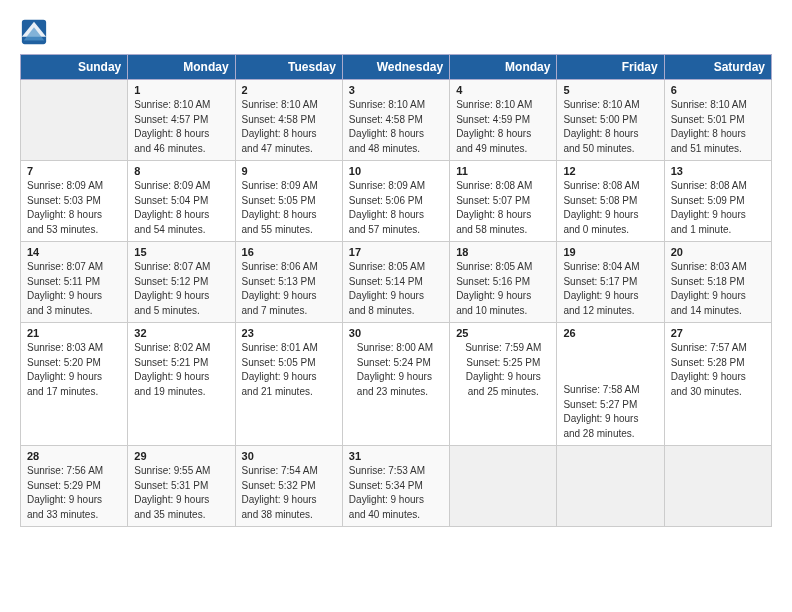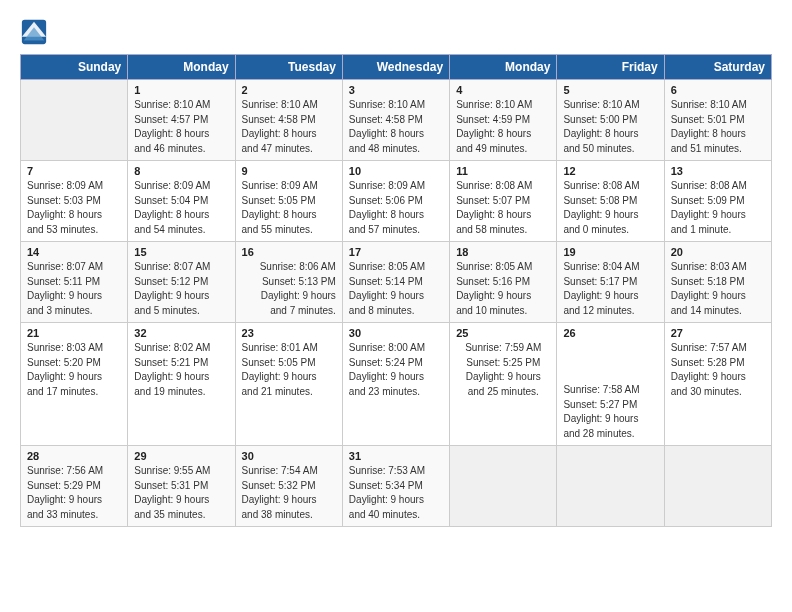--- a/index.html
+++ b/index.html
@@ -242,21 +242,21 @@
           </td>
           <td>
             <span class="day-num">15</span>
             <div class="day-info" style="white-space: pre-line;">Sunrise: 8:07 AM
 Sunset: 5:12 PM
 Daylight: 9 hours
 and 5 minutes.</div>
           </td>
           <td>
             <span class="day-num">16</span>
-            <div class="day-info" style="white-space: pre-line; text-align: right;">Sunrise: 8:06 AM
+            <div class="day-info" style="white-space: pre-line;">Sunrise: 8:06 AM
 Sunset: 5:13 PM
 Daylight: 9 hours
 and 7 minutes.</div>
           </td>
           <td>
             <span class="day-num">17</span>
             <div class="day-info" style="white-space: pre-line;">Sunrise: 8:05 AM
 Sunset: 5:14 PM
 Daylight: 9 hours
 and 8 minutes.</div>
@@ -300,21 +300,21 @@
           </td>
           <td>
             <span class="day-num">23</span>
             <div class="day-info" style="white-space: pre-line;">Sunrise: 8:01 AM
 Sunset: 5:05 PM
 Daylight: 9 hours
 and 21 minutes.</div>
           </td>
           <td>
             <span class="day-num">30</span>
-            <div class="day-info" style="white-space: pre-line;">Sunrise: 8:00 AM
+            <div class="day-info" style="white-space: pre-line; margin-left: 8px;">Sunrise: 8:00 AM
 Sunset: 5:24 PM
 Daylight: 9 hours
 and 23 minutes.</div>
           </td>
           <td>
             <span class="day-num">25</span>
             <div class="day-info" style="white-space: pre-line; text-align: center;">Sunrise: 7:59 AM
 Sunset: 5:25 PM
 Daylight: 9 hours
 and 25 minutes.</div>

